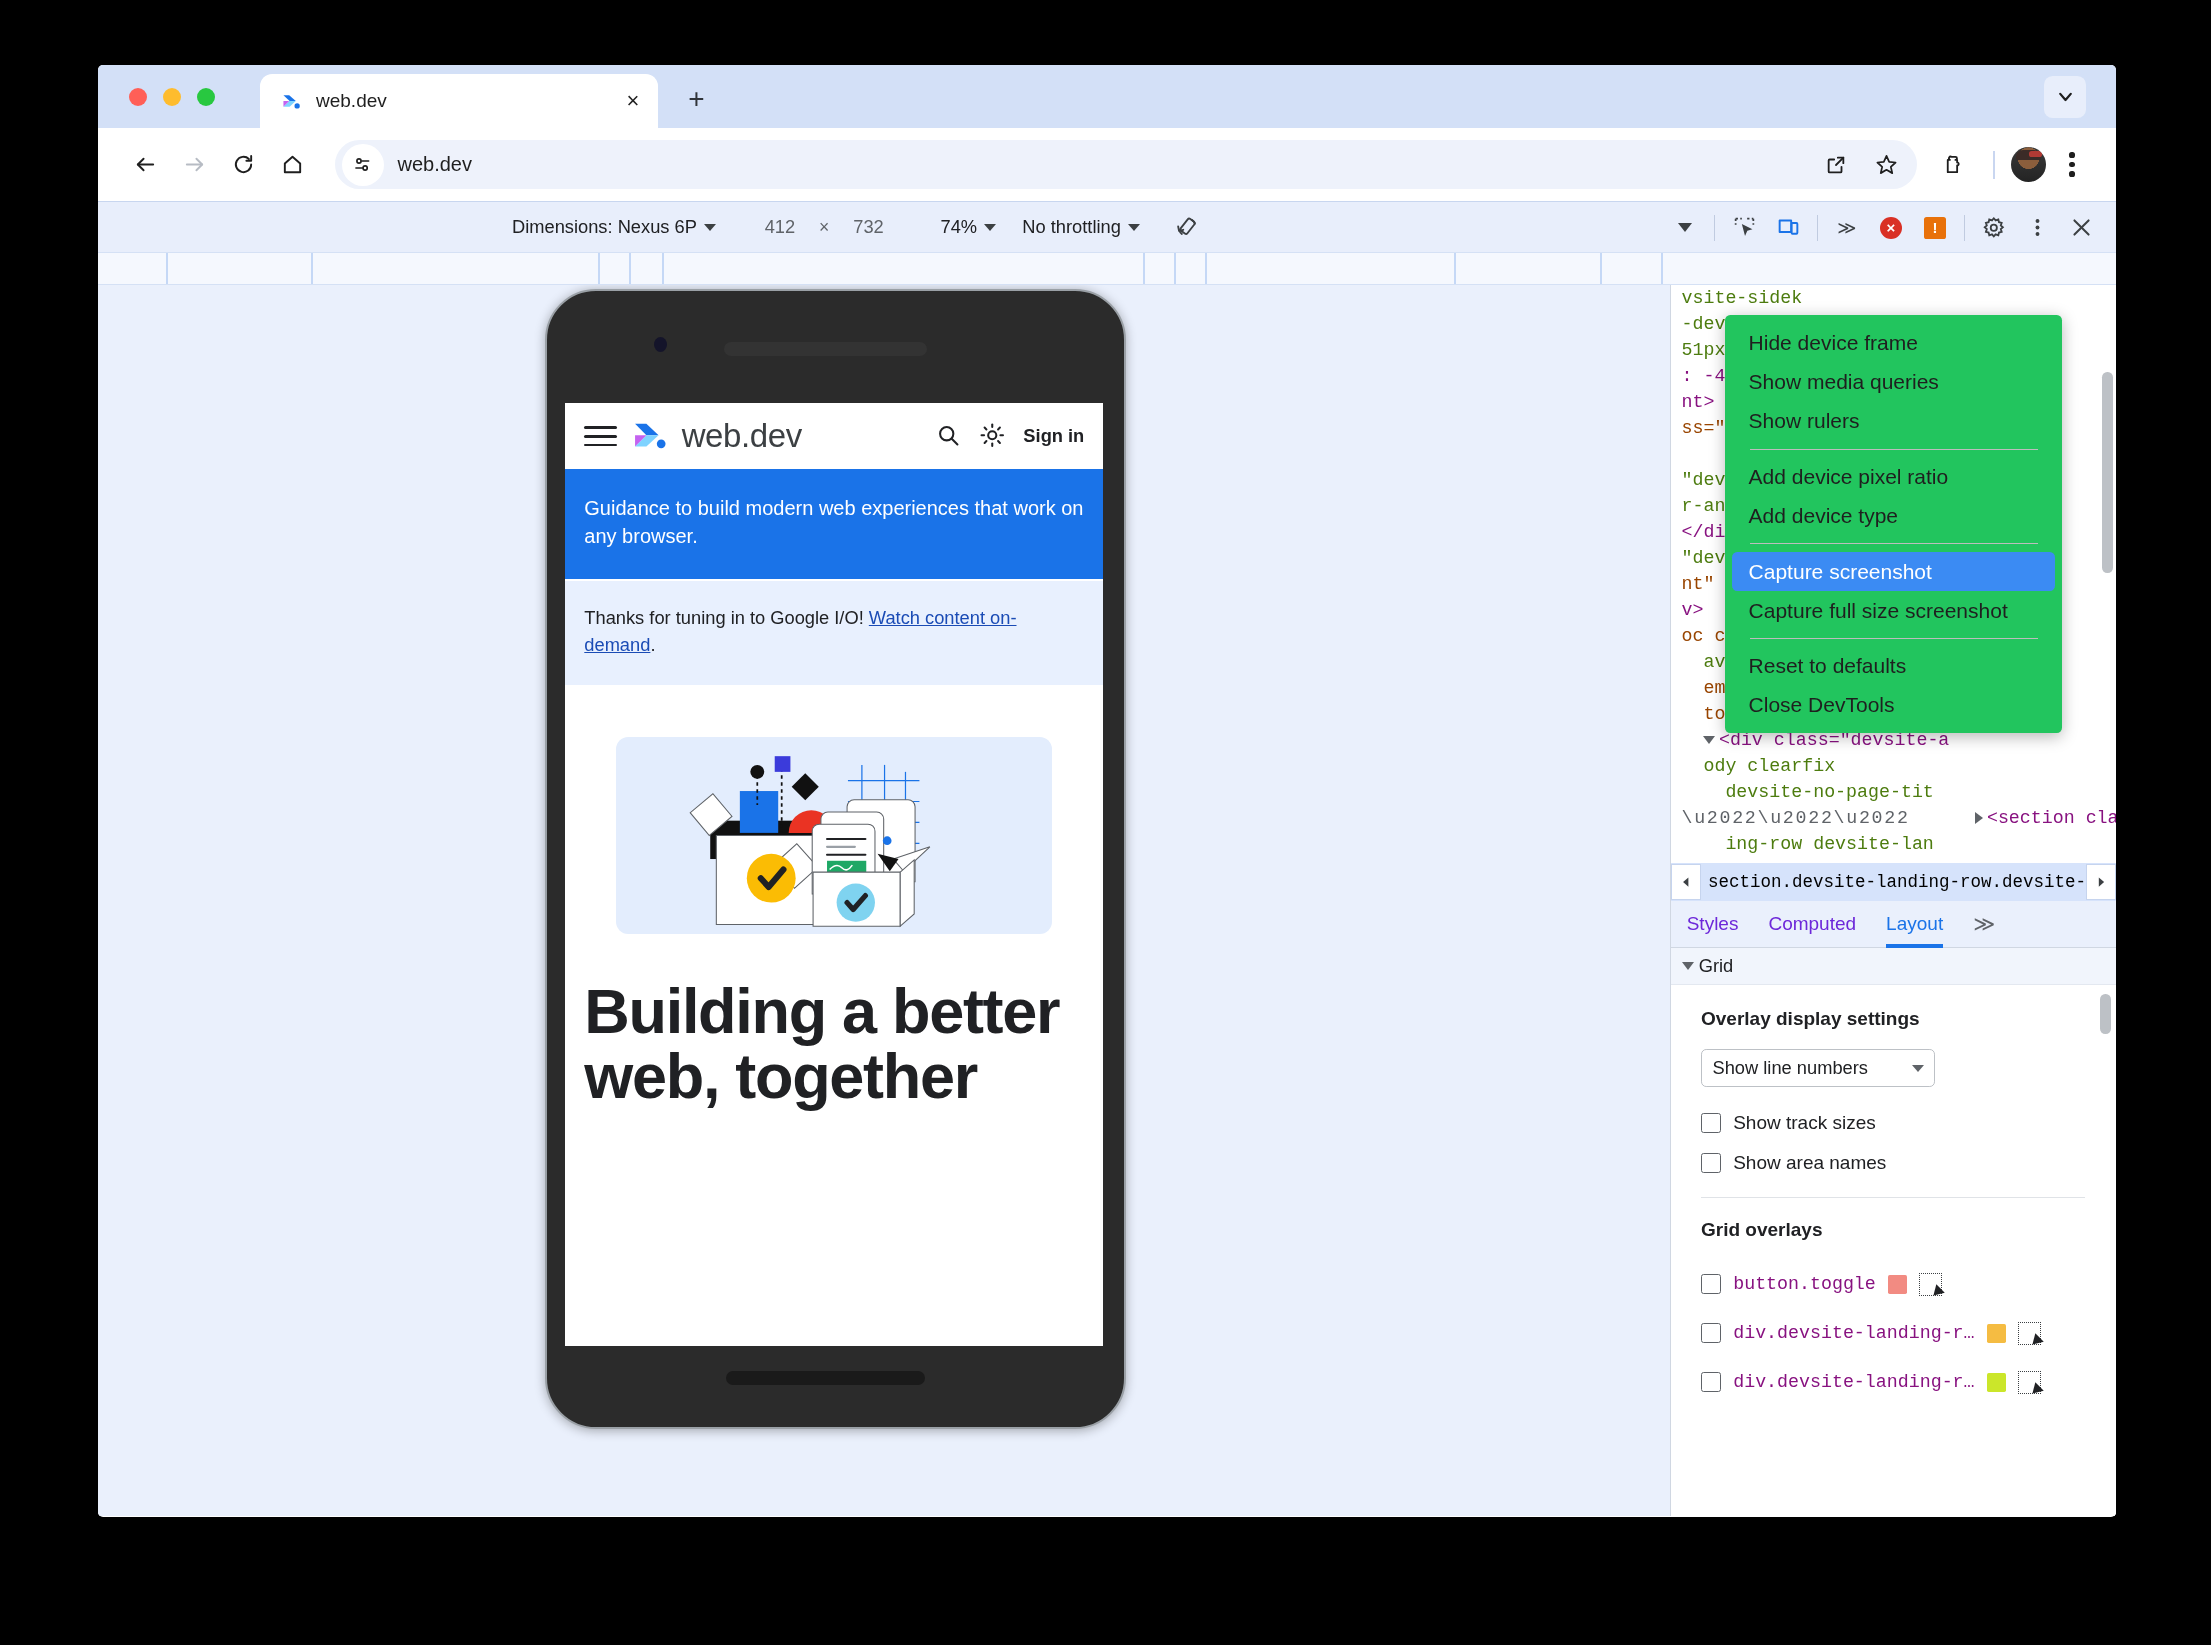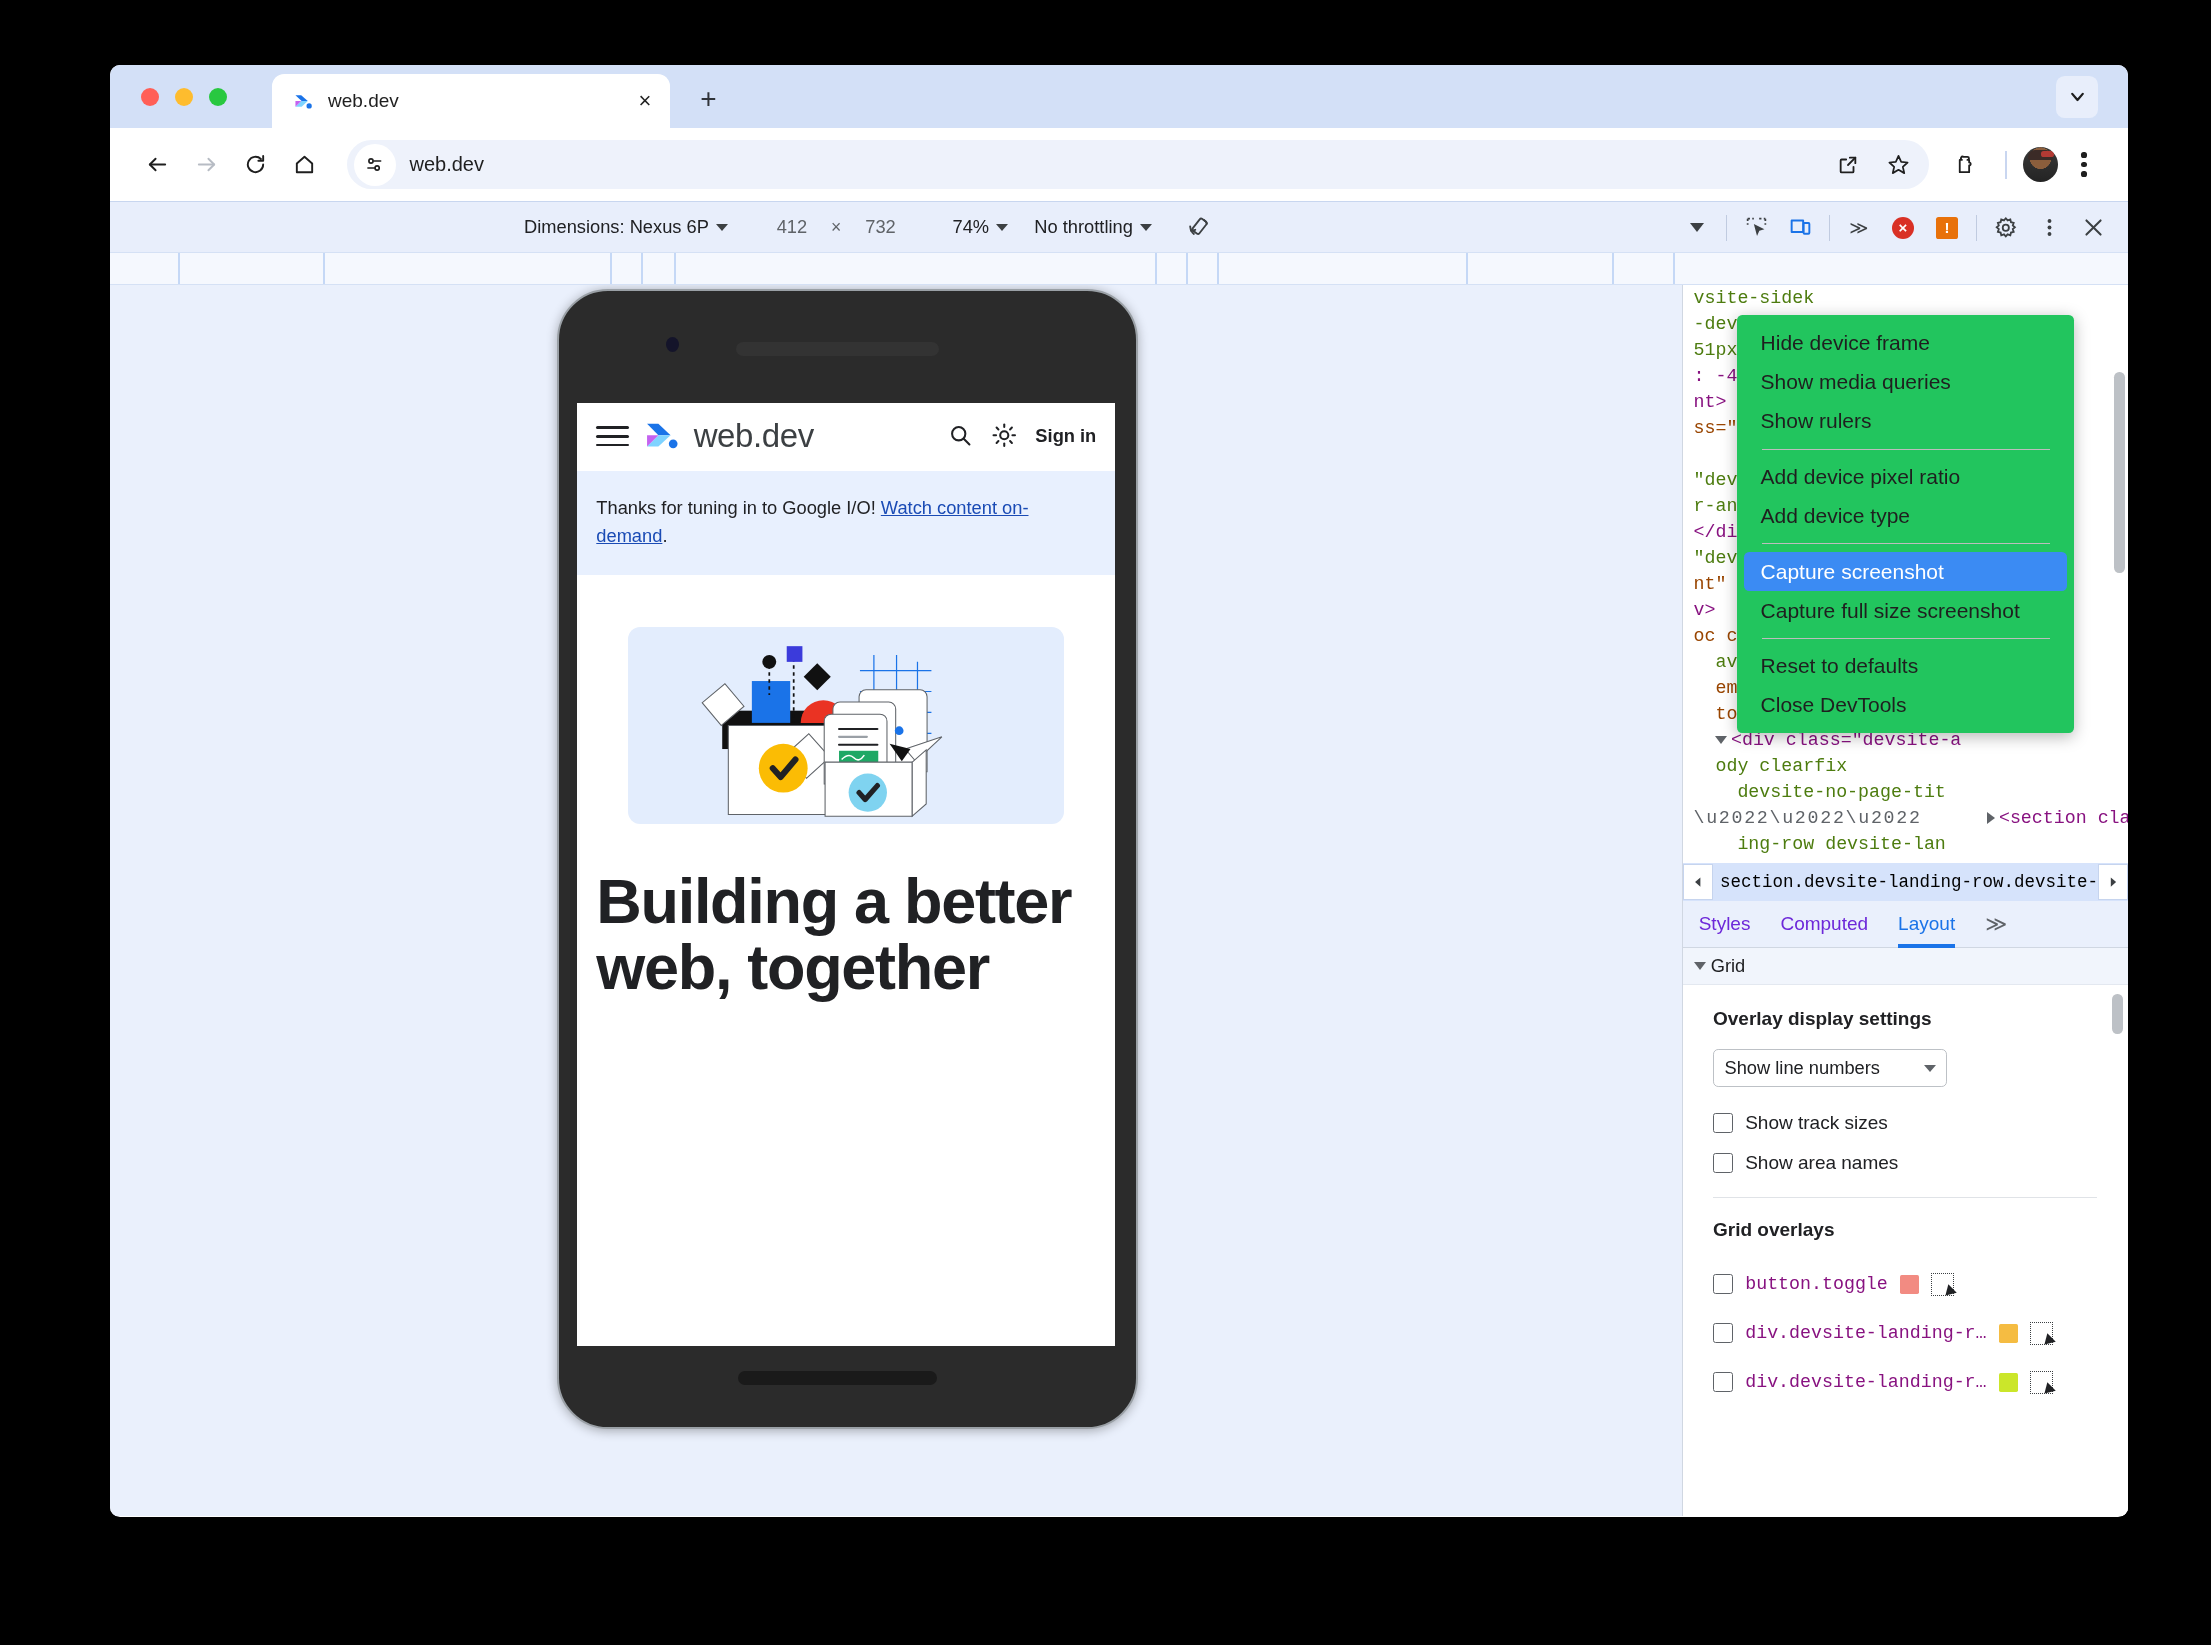--- a/index.html
+++ b/index.html
@@ -14,24 +14,23 @@
   * { box-sizing: border-box; }
 
   
   #browser-window {
     position: absolute;
     left: 98px;
     top: 65px;
     width: 2018px;
     height: 1452px;
     background: #ffffff;
-    border-radius: 10px;
+    border-radius: 5px;
     overflow: hidden;
     box-shadow: 0 3.5px 23px rgba(0,0,0,0.35);
-    margin-left: 12px;
   }
 
   
   #tab-strip {
     position: relative;
     height: 63px;
     background: #d3e0f7;
     display: flex;
     align-items: flex-end;
   }
@@ -742,20 +741,23 @@
                 <line x1="4.5" y1="4.5" x2="6.3" y2="6.3"></line>
                   <line x1="17.7" y1="17.7" x2="19.5" y2="19.5"></line>
                 <line x1="19.5" y1="4.5" x2="17.7" y2="6.3"></line>
                   <line x1="6.3" y1="17.7" x2="4.5" y2="19.5"></line>
               </svg>
             </span>
             <span id="wd-signin">Sign in</span>
           </span>
         </div>
 
+        <div id="wd-hero">
+          <span>Guidance to build modern web experiences that work on any browser.</span>
+        </div>
 
         <div id="wd-announce">
           <span>Thanks for tuning in to Google I/O! </span><a href="#">Watch content on-demand</a><span>.</span>
         </div>
 
         <div id="wd-illo-wrap">
           <div id="wd-illo">
             <svg viewBox="0 0 440 226" width="100%" height="100%">
 
               <g stroke="#1a73e8" stroke-width="1.4" fill="none">

